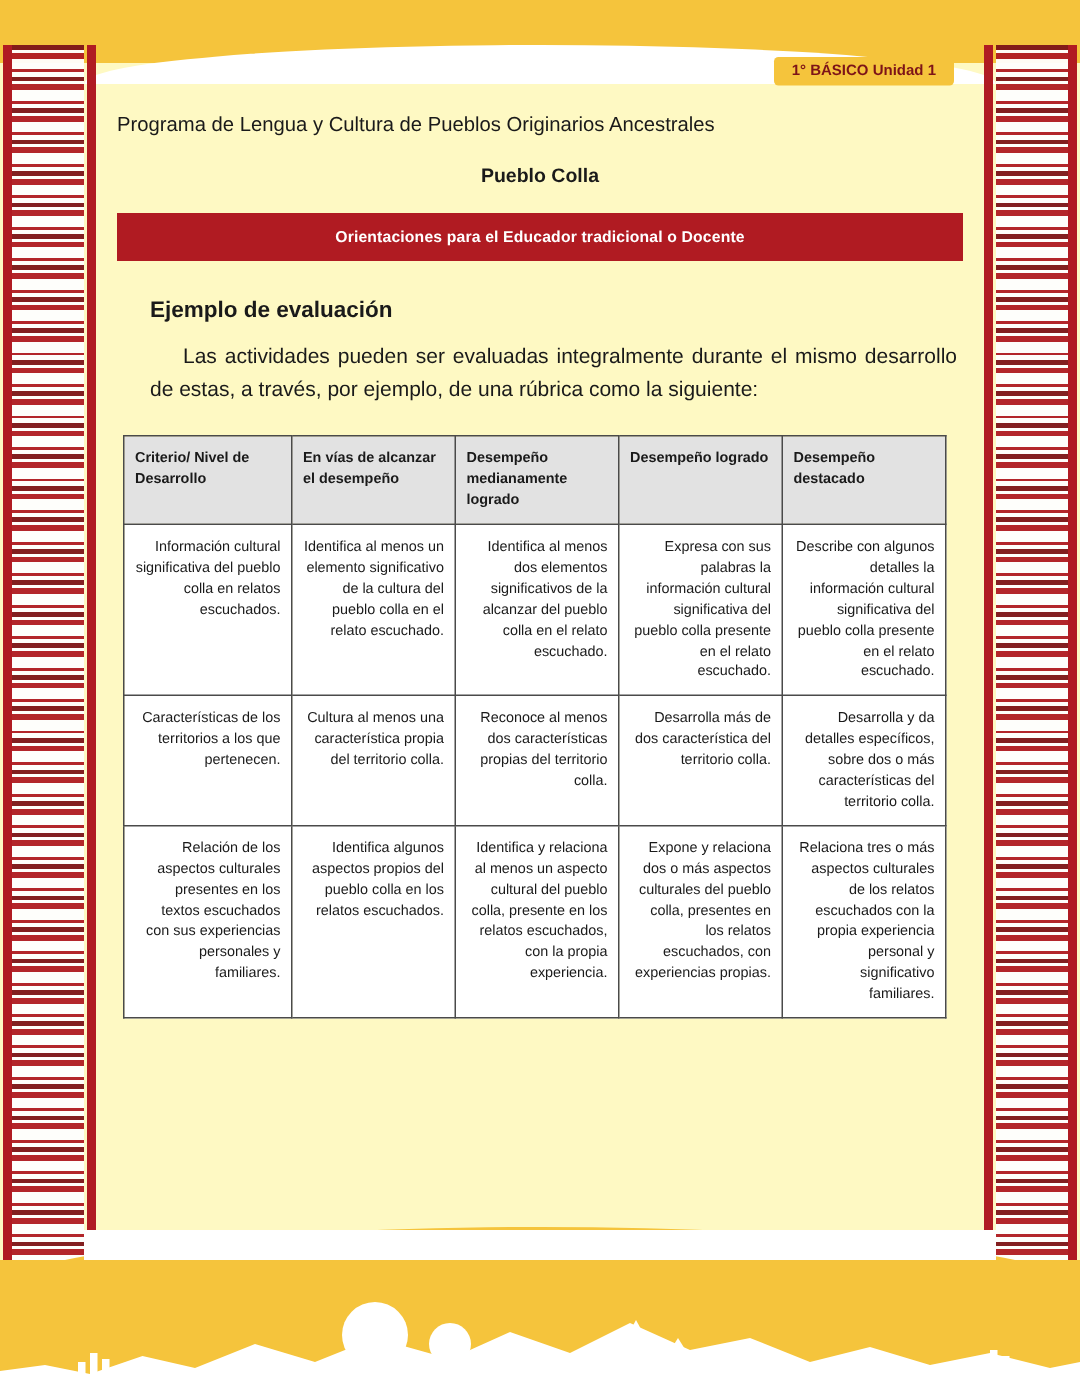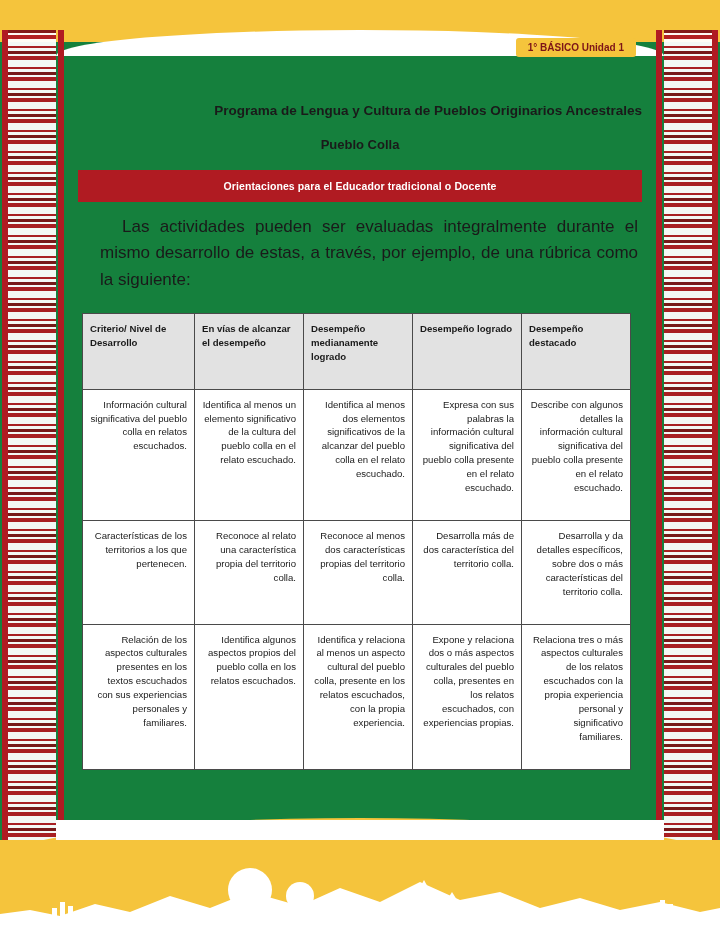--- a/index.html
+++ b/index.html
@@ -10,21 +10,21 @@
     background: #ffffff;
     font-family: "Liberation Sans", sans-serif;
     position: relative;
     overflow: hidden;
   }
 
   
   .page {
     position: absolute;
     inset: 0;
-    background: #15803d;
+    background: #fef9c3;
   }
 
   
   .top-band {
     position: absolute;
     top: 0; left: 0; right: 0;
     height: 42px;
     background: #f5c43c;
   }
   .top-curve {
@@ -114,25 +114,25 @@
   
   .content {
     position: absolute;
     top: 70px;
     left: 78px;
     right: 78px;
     bottom: 110px;
   }
 
   .doc-title {
-    text-align: right;
+    text-align: left;
     font-size: 13.5px;
-    font-weight: bold;
-    color: #1a1a1a;
-    margin-top: 32px;
+    font-weight: normal;
+    color: #1a1a1a;
+    margin-top: 4px;
     line-height: 1.4;
   }
   .doc-subtitle {
     text-align: center;
     font-size: 13px;
     font-weight: bold;
     color: #1a1a1a;
     margin-top: 16px;
   }
 
@@ -152,40 +152,40 @@
     margin-left: 22px;
     font-size: 15px;
     font-weight: bold;
     color: #1a1a1a;
   }
 
   .intro {
     margin-top: 12px;
     margin-left: 22px;
     margin-right: 4px;
-    font-size: 17px;
+    font-size: 14px;
     color: #1a1a1a;
     line-height: 1.55;
     text-align: justify;
   }
   .intro .indent { display: inline-block; width: 22px; }
 
   
   table.rubric {
     margin-top: 20px;
     margin-left: 4px;
     width: 548px;
     border-collapse: collapse;
     table-layout: fixed;
   }
   table.rubric th,
   table.rubric td {
     border: 1px solid #4a4a4a;
     vertical-align: top;
-    padding: 8px 7px 25px 7px;
+    padding: 8px 7px 8px 7px;
     font-size: 9.6px;
     line-height: 1.45;
     color: #1a1a1a;
   }
   table.rubric th {
     background: #e2e2e2;
     text-align: left;
     font-weight: bold;
     height: 58px;
   }
@@ -237,20 +237,21 @@
 
   <div class="unit-badge">1° BÁSICO Unidad 1</div>
 
   <div class="content">
 
     <div class="doc-title">Programa de Lengua y Cultura de Pueblos Originarios Ancestrales</div>
     <div class="doc-subtitle">Pueblo Colla</div>
 
     <div class="red-bar">Orientaciones para el Educador tradicional o Docente</div>
 
+    <div class="section-title">Ejemplo de evaluación</div>
 
     <p class="intro"><span class="indent"></span><span>Las actividades pueden ser evaluadas integralmente durante el mismo desarrollo de estas, a través, por ejemplo, de una rúbrica como la siguiente:</span></p>
 
     <table class="rubric">
       <colgroup>
         <col class="c1">
           <col class="c2">
           <col class="c3">
           <col class="c4">
           <col class="c5">
@@ -267,21 +268,21 @@
       <tbody>
         <tr>
           <td>Información cultural significativa del pueblo colla en relatos escuchados.</td>
           <td>Identifica al menos un elemento significativo de la cultura del pueblo colla en el relato escuchado.</td>
           <td>Identifica al menos dos elementos significativos de la alcanzar del pueblo colla en el relato escuchado.</td>
           <td>Expresa con sus palabras la  información cultural significativa del pueblo colla presente en el relato escuchado.</td>
           <td>Describe con algunos detalles la información cultural significativa del pueblo colla presente en el relato escuchado.</td>
         </tr>
         <tr>
           <td>Características de los territorios a los que  pertenecen.</td>
-          <td>Reconoce al relato una característica propia del territorio colla.</td>
+          <td>Cultura al menos una característica propia del territorio colla.</td>
           <td>Reconoce al menos dos características propias del territorio colla.</td>
           <td>Desarrolla más de dos característica del territorio colla.</td>
           <td>Desarrolla y da detalles específicos, sobre dos o más características del territorio  colla.</td>
         </tr>
         <tr>
           <td>Relación de los aspectos culturales presentes en los textos escuchados con sus experiencias personales y familiares.</td>
           <td>Identifica algunos aspectos propios del pueblo colla en los relatos escuchados.</td>
           <td>Identifica y relaciona al menos un aspecto cultural del pueblo colla, presente en los relatos escuchados, con la propia experiencia.</td>
           <td>Expone y relaciona dos o más aspectos culturales del pueblo colla, presentes en los relatos escuchados, con experiencias propias.</td>
           <td>Relaciona tres o más aspectos culturales de los relatos escuchados con la propia experiencia personal y significativo familiares.</td>

